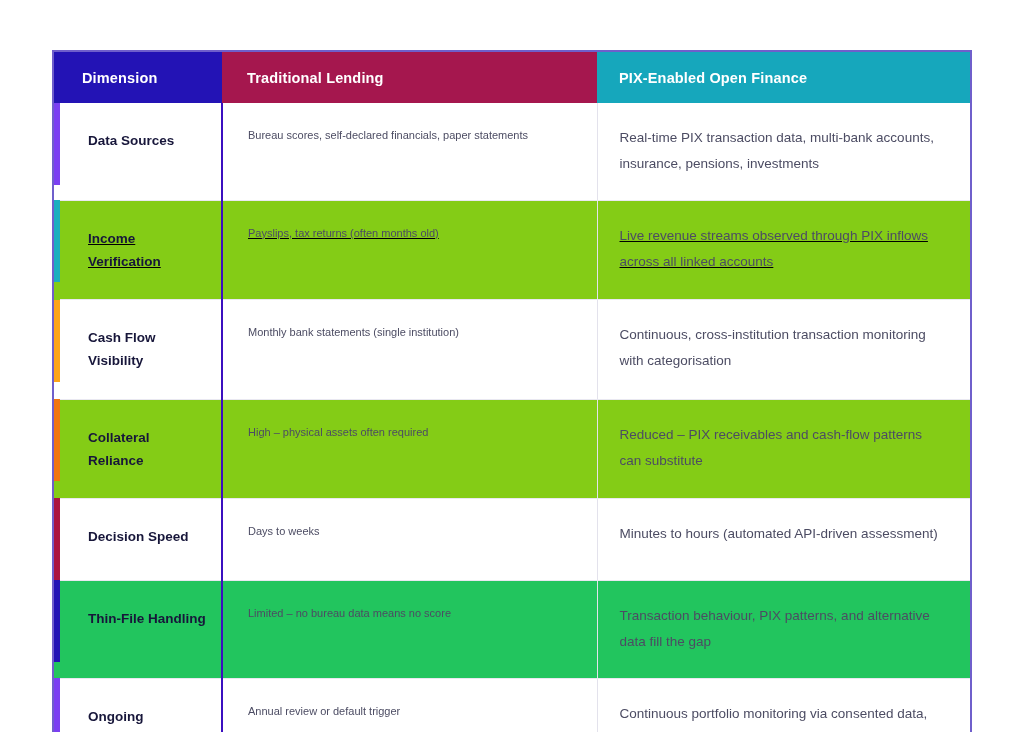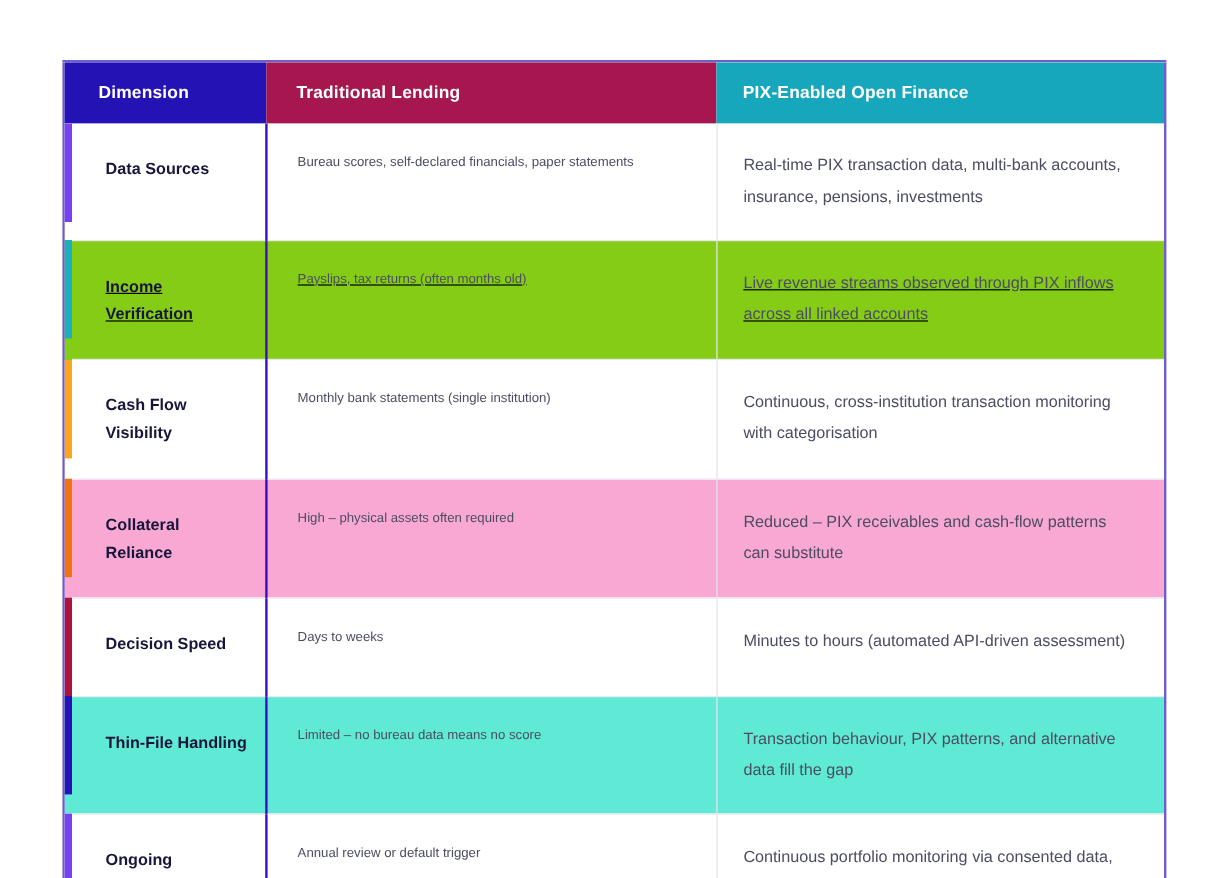--- a/index.html
+++ b/index.html
@@ -205,21 +205,21 @@
             <div class="dim-inner">Cash Flow Visibility</div>
           </td>
           <td class="trad">
             <div class="trad-inner">Monthly bank statements (single institution)</div>
           </td>
           <td class="pix">
             <div class="pix-inner">Continuous, cross-institution transaction monitoring with categorisation</div>
           </td>
         </tr>
 
-        <tr class="alt" style="background: #f9a8d4;">
+        <tr class="alt" style="background: #84cc16;">
           <td class="accent">
             <div class="accent-bar" style="background: rgb(240, 117, 17);"></div>
           </td>
           <td class="dim" style="border-right-color: rgb(59, 15, 192);">
             <div class="dim-inner">Collateral Reliance</div>
           </td>
           <td class="trad">
             <div class="trad-inner">High – physical assets often required</div>
           </td>
           <td class="pix">
@@ -235,21 +235,21 @@
             <div class="dim-inner">Decision Speed</div>
           </td>
           <td class="trad">
             <div class="trad-inner">Days to weeks</div>
           </td>
           <td class="pix">
             <div class="pix-inner">Minutes to hours (automated API-driven assessment)</div>
           </td>
         </tr>
 
-        <tr class="alt" style="background: #5eead4;">
+        <tr class="alt" style="background: #22c55e;">
           <td class="accent">
             <div class="accent-bar" style="background: rgb(35, 19, 181);"></div>
           </td>
           <td class="dim" style="border-right-color: rgb(59, 15, 192);">
             <div class="dim-inner">Thin-File Handling</div>
           </td>
           <td class="trad">
             <div class="trad-inner">Limited – no bureau data means no score</div>
           </td>
           <td class="pix">

